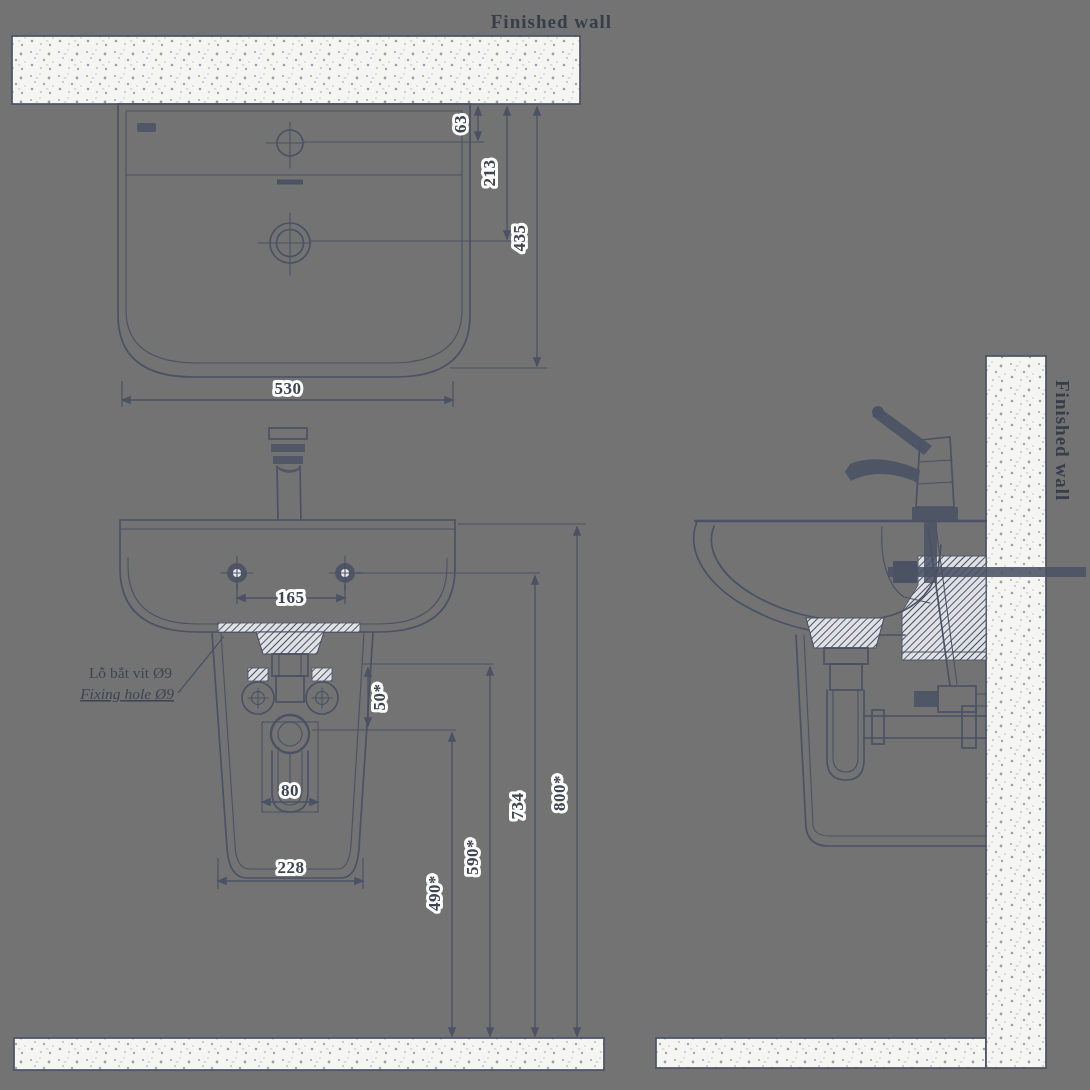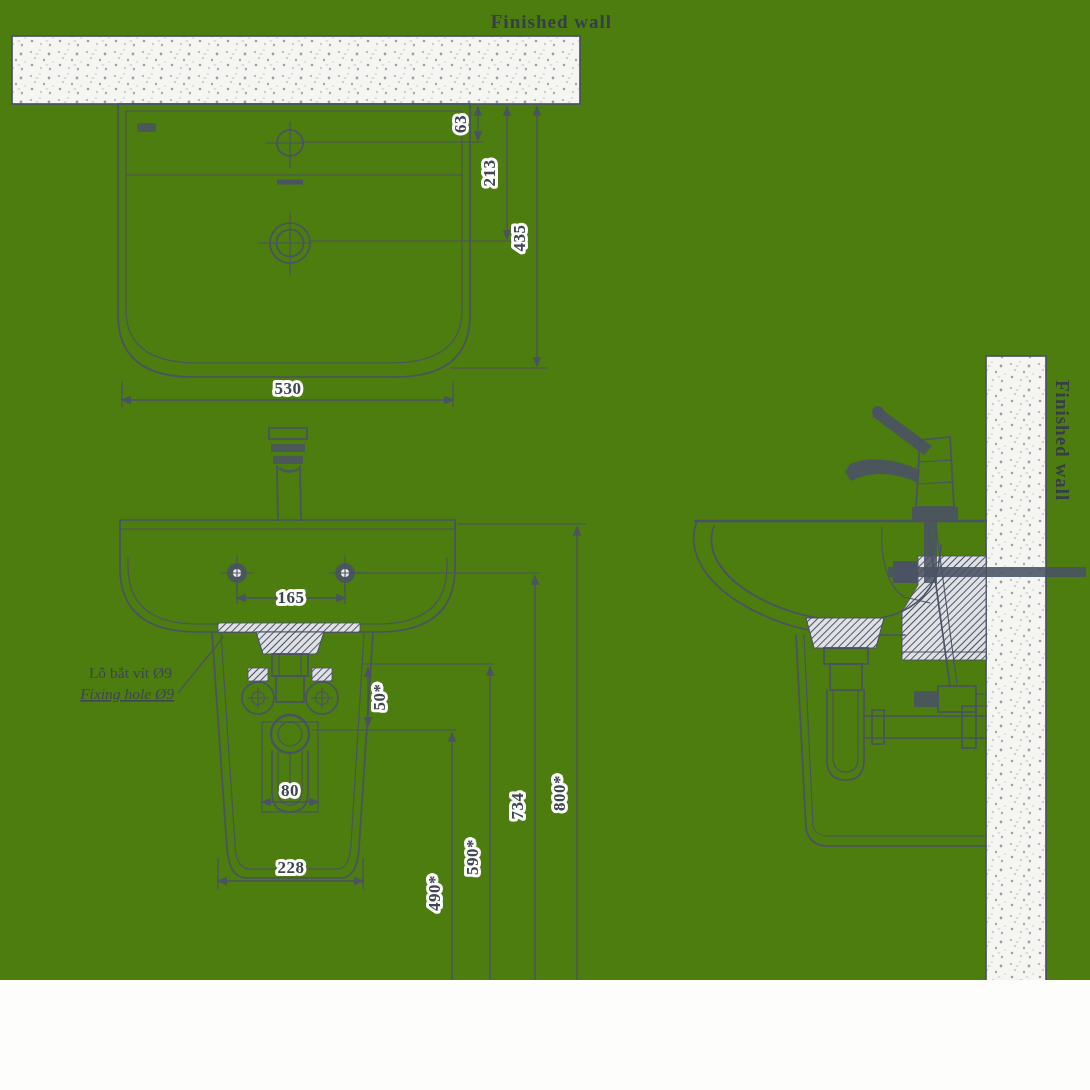--- a/index.html
+++ b/index.html
@@ -1,16 +1,16 @@
 <!DOCTYPE html>
 <html><head>
 <meta charset="utf-8">
 <style>
   html,body{margin:0;padding:0;background:#fdfdfb;}
-  .page{width:1090px;height:980px;position:relative;background:#4d7c0f;overflow:hidden;}
+  .page{width:1090px;height:1090px;position:relative;background:#737373;overflow:hidden;}
   svg{display:block;}
   .ln{stroke:#4a5264;fill:none;stroke-width:1.7;stroke-linecap:round;}
   .ln2{stroke:#4a5264;fill:none;stroke-width:2.3;stroke-linecap:round;}
   .thin{stroke:#4a5264;fill:none;stroke-width:1.1;stroke-linecap:round;}
   .dimln{stroke:#4a5264;fill:none;stroke-width:1.3;}
   .ext{stroke:#4a5264;fill:none;stroke-width:1.2;}
   .dark{fill:#4a5264;stroke:none;}
   .dimtxt{font:bold 17px "Liberation Serif", serif;fill:#3d4553;letter-spacing:0.5px;
           paint-order:stroke;stroke:#fdfdfb;stroke-width:6px;stroke-linejoin:round;}
   .walltxt{font:bold 19px "Liberation Serif", serif;fill:#373e4b;letter-spacing:1px;}

